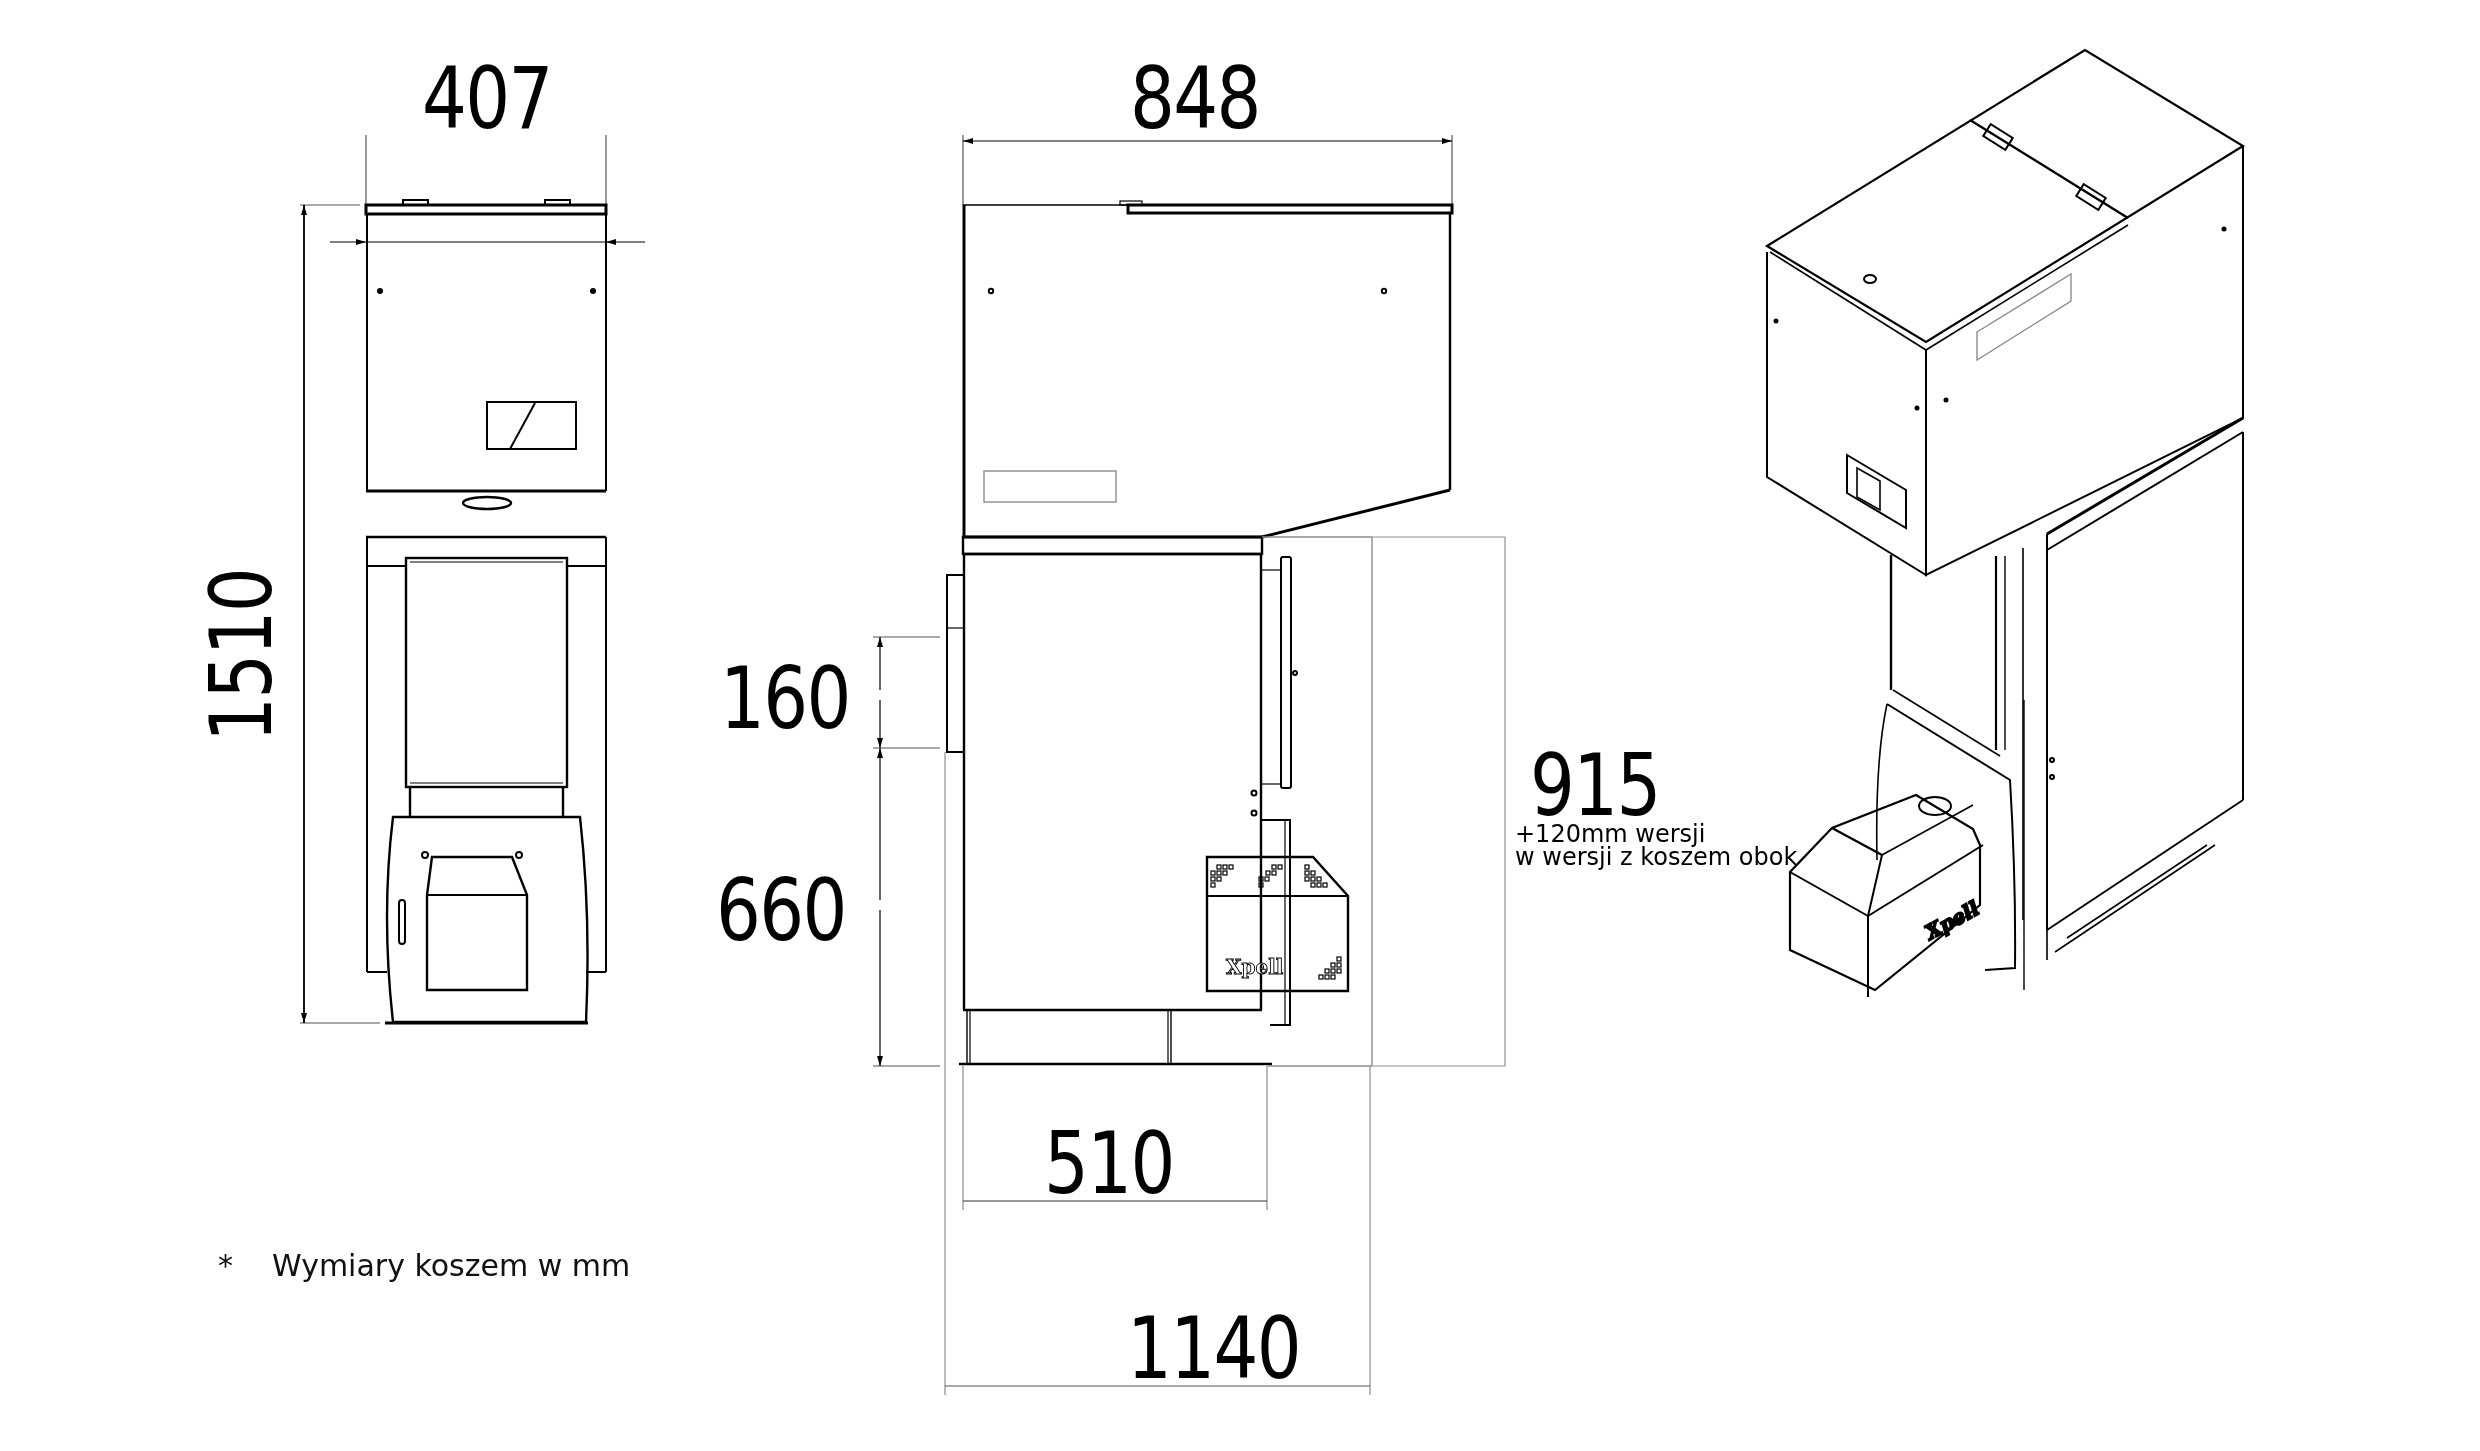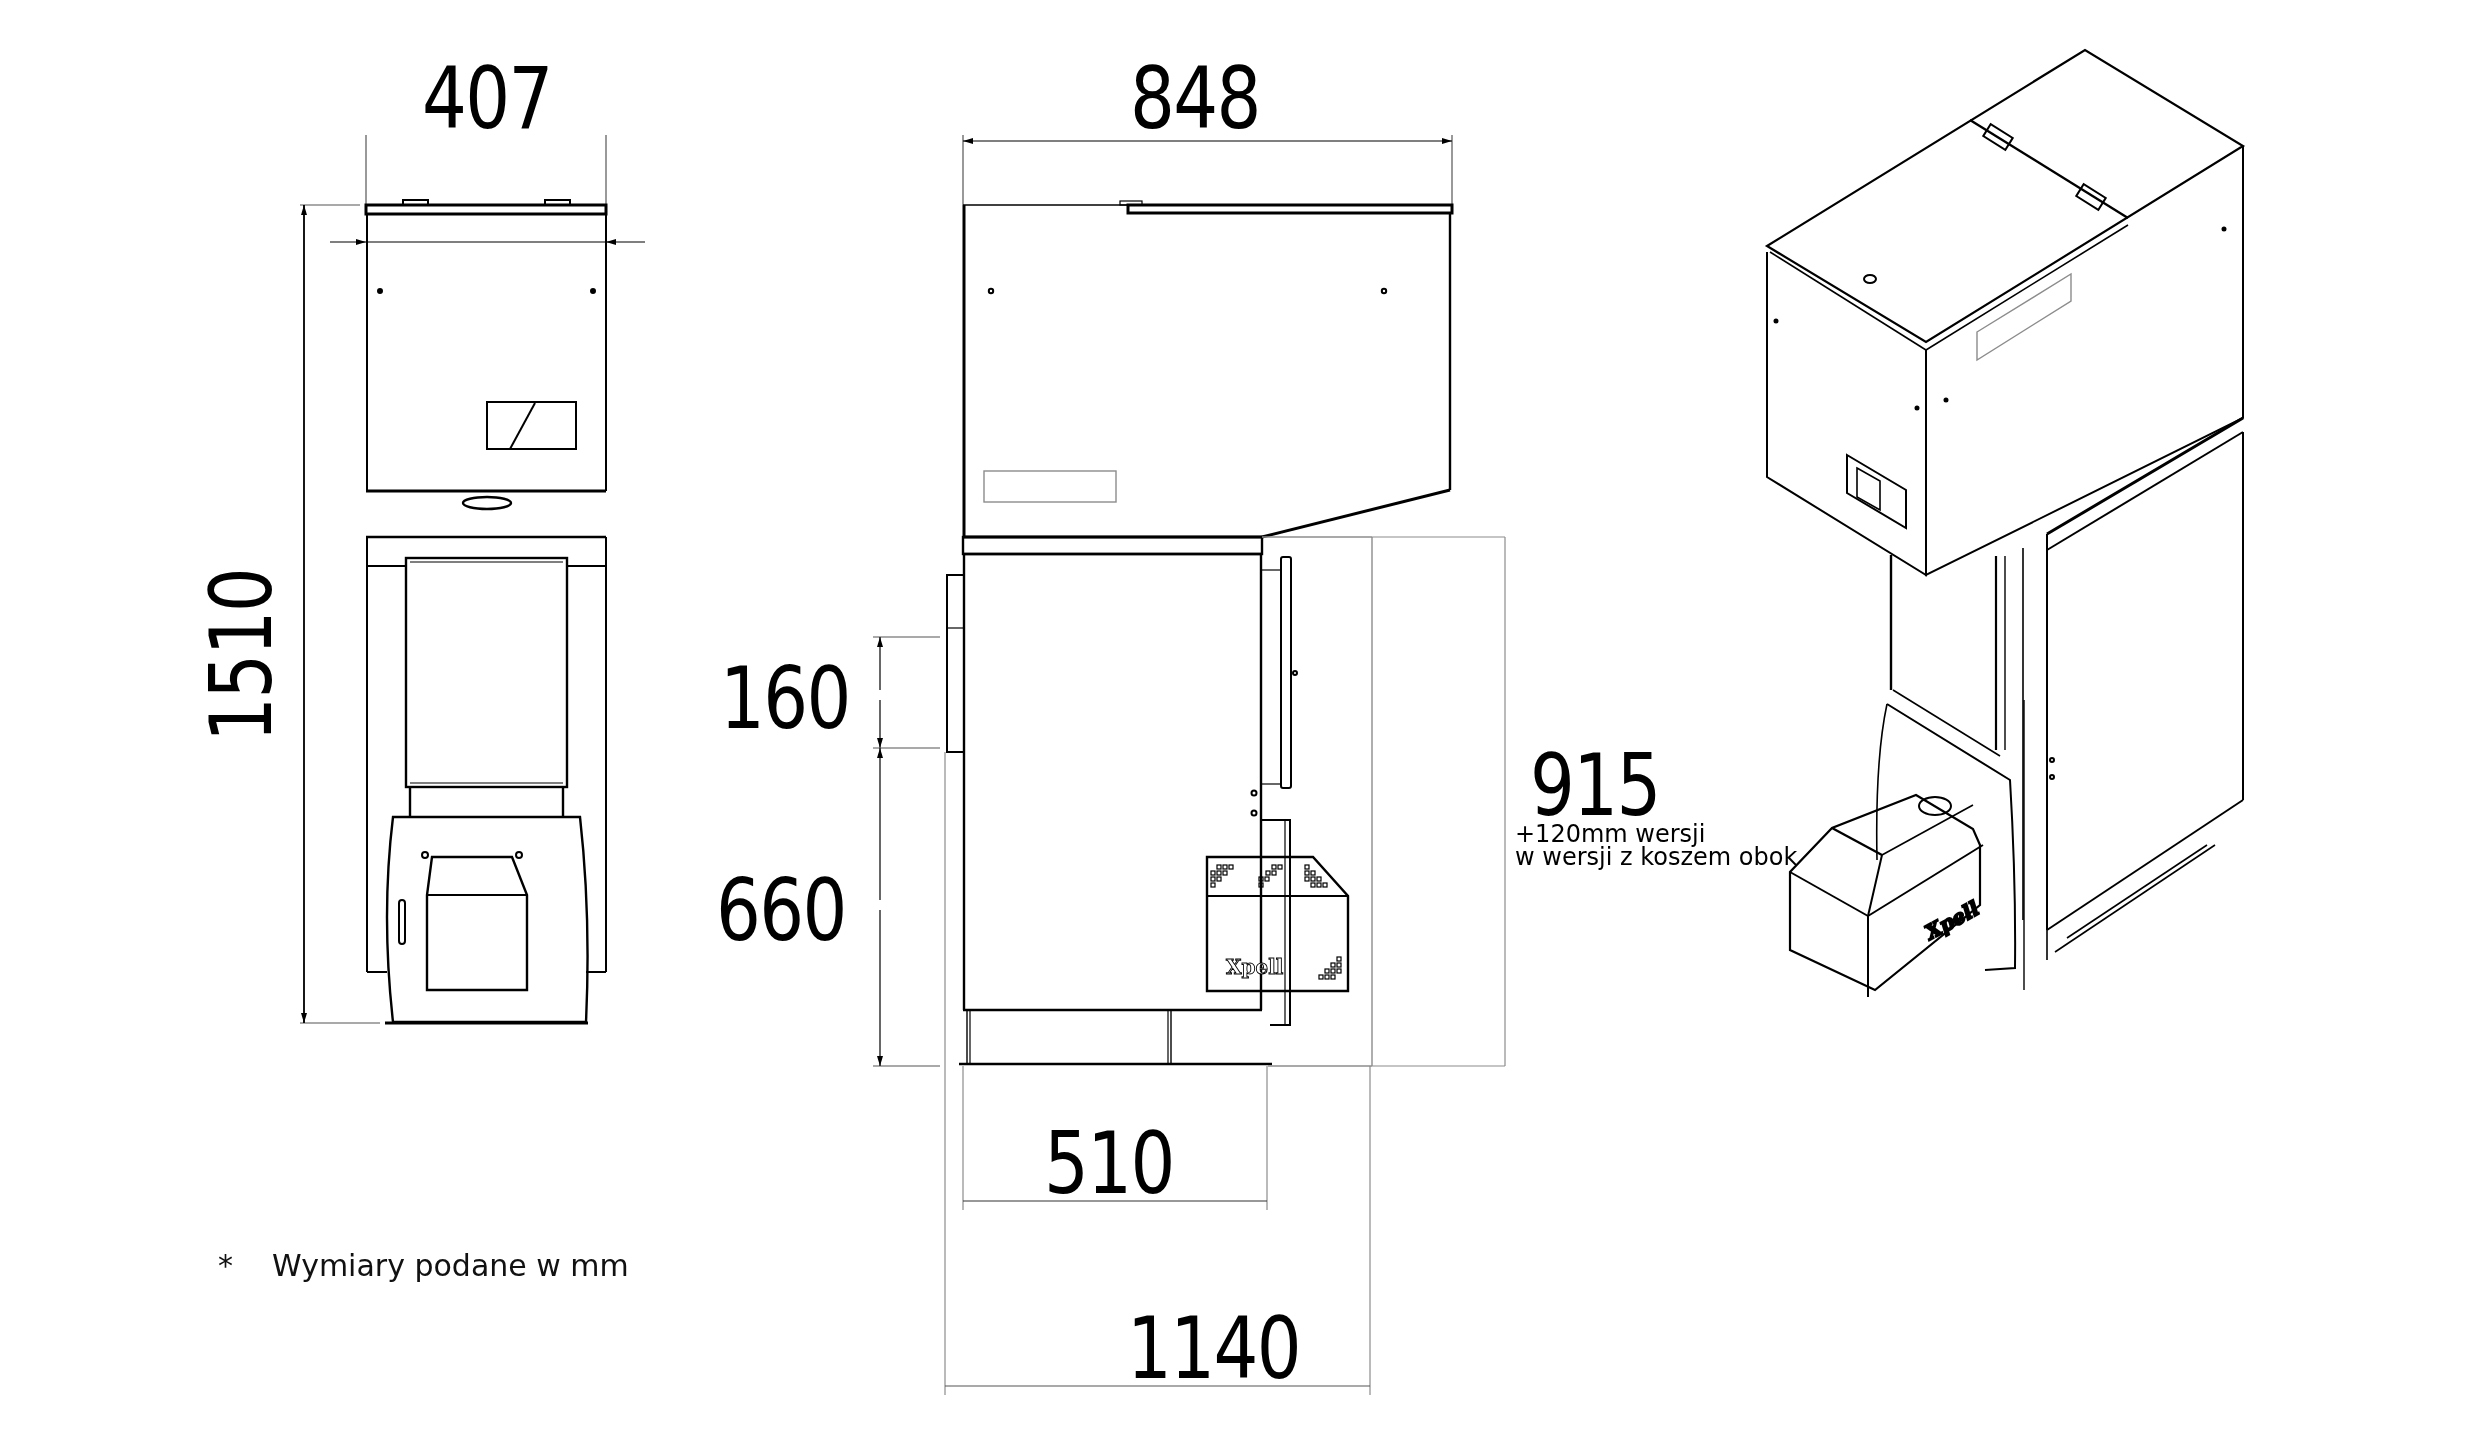--- a/index.html
+++ b/index.html
@@ -267,13 +267,13 @@
 <div class="dim-label big" style="left:1130px; top:55px;">848</div>
 <div class="dim-label big" style="left:720px; top:655px;">160</div>
 <div class="dim-label big" style="left:716px; top:867px;">660</div>
 <div class="dim-label big" style="left:1530px; top:742px;">915</div>
 <div class="note" style="left:1515px; top:822px;">+120mm wersji</div>
 <div class="note" style="left:1515px; top:845px;">w wersji z koszem obok</div>
 <div class="dim-label big" style="left:1044px; top:1120px;">510</div>
 <div class="dim-label big" style="left:1127px; top:1305px;">1140</div>
 
 <div class="footnote" style="left:218px; top:1248px;">*</div>
-<div class="footnote" style="left:272px; top:1248px;">Wymiary podane w mm</div>
+<div class="footnote" style="left:272px; top:1248px;">Wymiary koszem w mm</div>
 
 </body></html>

